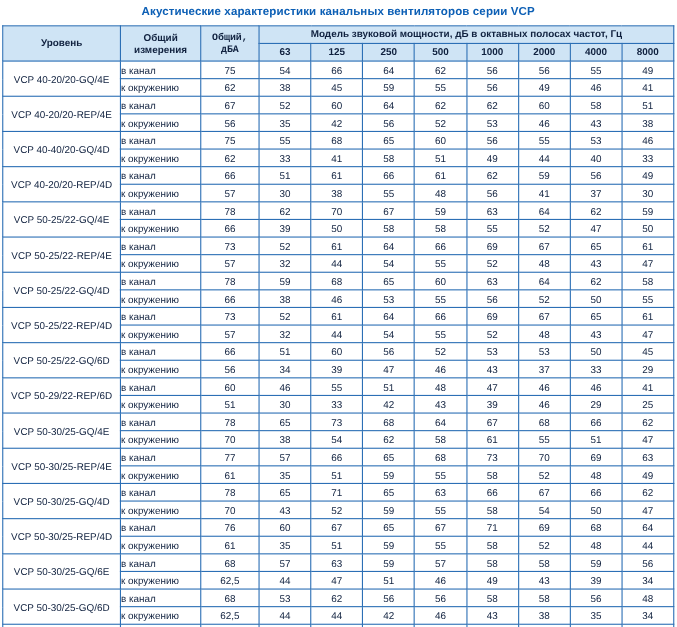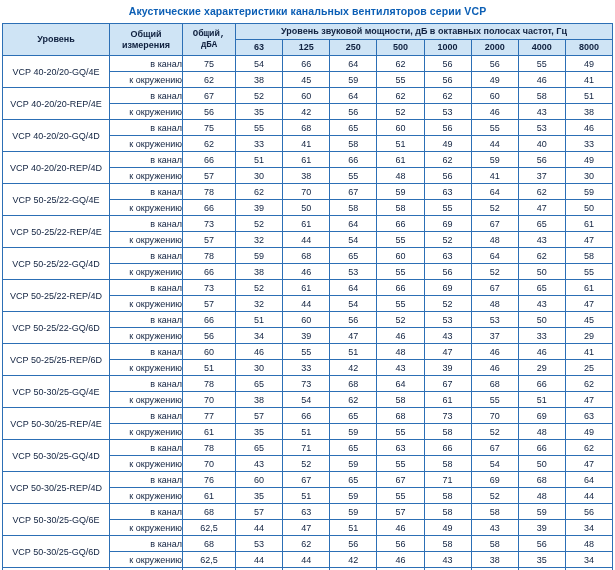--- a/index.html
+++ b/index.html
@@ -57,21 +57,21 @@
   th.total-head { width: 50px; font-family: Liberation Mono, monospace; }
   th.band-group { }
   th.band { width: 48px; }
 
   td.model {
     font-size: 9px;
     background: #ffffff;
     white-space: nowrap;
   }
   td.zone {
-    text-align: right;
+    text-align: left;
     font-size: 9px;
     white-space: nowrap;
   }
   td.num {
     text-align: center;
     font-size: 9px;
   }
   tbody tr { height: 16px; }
 </style>
 </head>
@@ -85,21 +85,21 @@
       <tr>
         <th class="model-head" rowspan="2">Уровень</th>
         <th class="zone-head" rowspan="2">
           <div>Общий</div>
           <div>измерения</div>
         </th>
         <th class="total-head" rowspan="2">
           <div>Общий,</div>
           <div>дБА</div>
         </th>
-        <th class="band-group" colspan="8">Уровень звуковой мощности, дБ в октавных полосах частот, Гц</th>
+        <th class="band-group" colspan="8">Модель звуковой мощности, дБ в октавных полосах частот, Гц</th>
       </tr>
       <tr>
         <th class="band">63</th>
         <th class="band">125</th>
         <th class="band">250</th>
         <th class="band">500</th>
         <th class="band">1000</th>
         <th class="band">2000</th>
         <th class="band">4000</th>
         <th class="band">8000</th>
@@ -150,21 +150,21 @@
           <td class="num">35</td>
           <td class="num">42</td>
           <td class="num">56</td>
           <td class="num">52</td>
           <td class="num">53</td>
           <td class="num">46</td>
           <td class="num">43</td>
           <td class="num">38</td>
         </tr>
         <tr>
-          <td class="model" rowspan="2">VCP 40-20/20-GQ/4D</td>
+          <td class="model" rowspan="2">VCP 40-40/20-GQ/4D</td>
           <td class="zone">в канал</td>
           <td class="num">75</td>
           <td class="num">55</td>
           <td class="num">68</td>
           <td class="num">65</td>
           <td class="num">60</td>
           <td class="num">56</td>
           <td class="num">55</td>
           <td class="num">53</td>
           <td class="num">46</td>
@@ -325,21 +325,21 @@
           <td class="num">34</td>
           <td class="num">39</td>
           <td class="num">47</td>
           <td class="num">46</td>
           <td class="num">43</td>
           <td class="num">37</td>
           <td class="num">33</td>
           <td class="num">29</td>
         </tr>
         <tr>
-          <td class="model" rowspan="2">VCP 50-25/25-REP/6D</td>
+          <td class="model" rowspan="2">VCP 50-29/22-REP/6D</td>
           <td class="zone">в канал</td>
           <td class="num">60</td>
           <td class="num">46</td>
           <td class="num">55</td>
           <td class="num">51</td>
           <td class="num">48</td>
           <td class="num">47</td>
           <td class="num">46</td>
           <td class="num">46</td>
           <td class="num">41</td>

